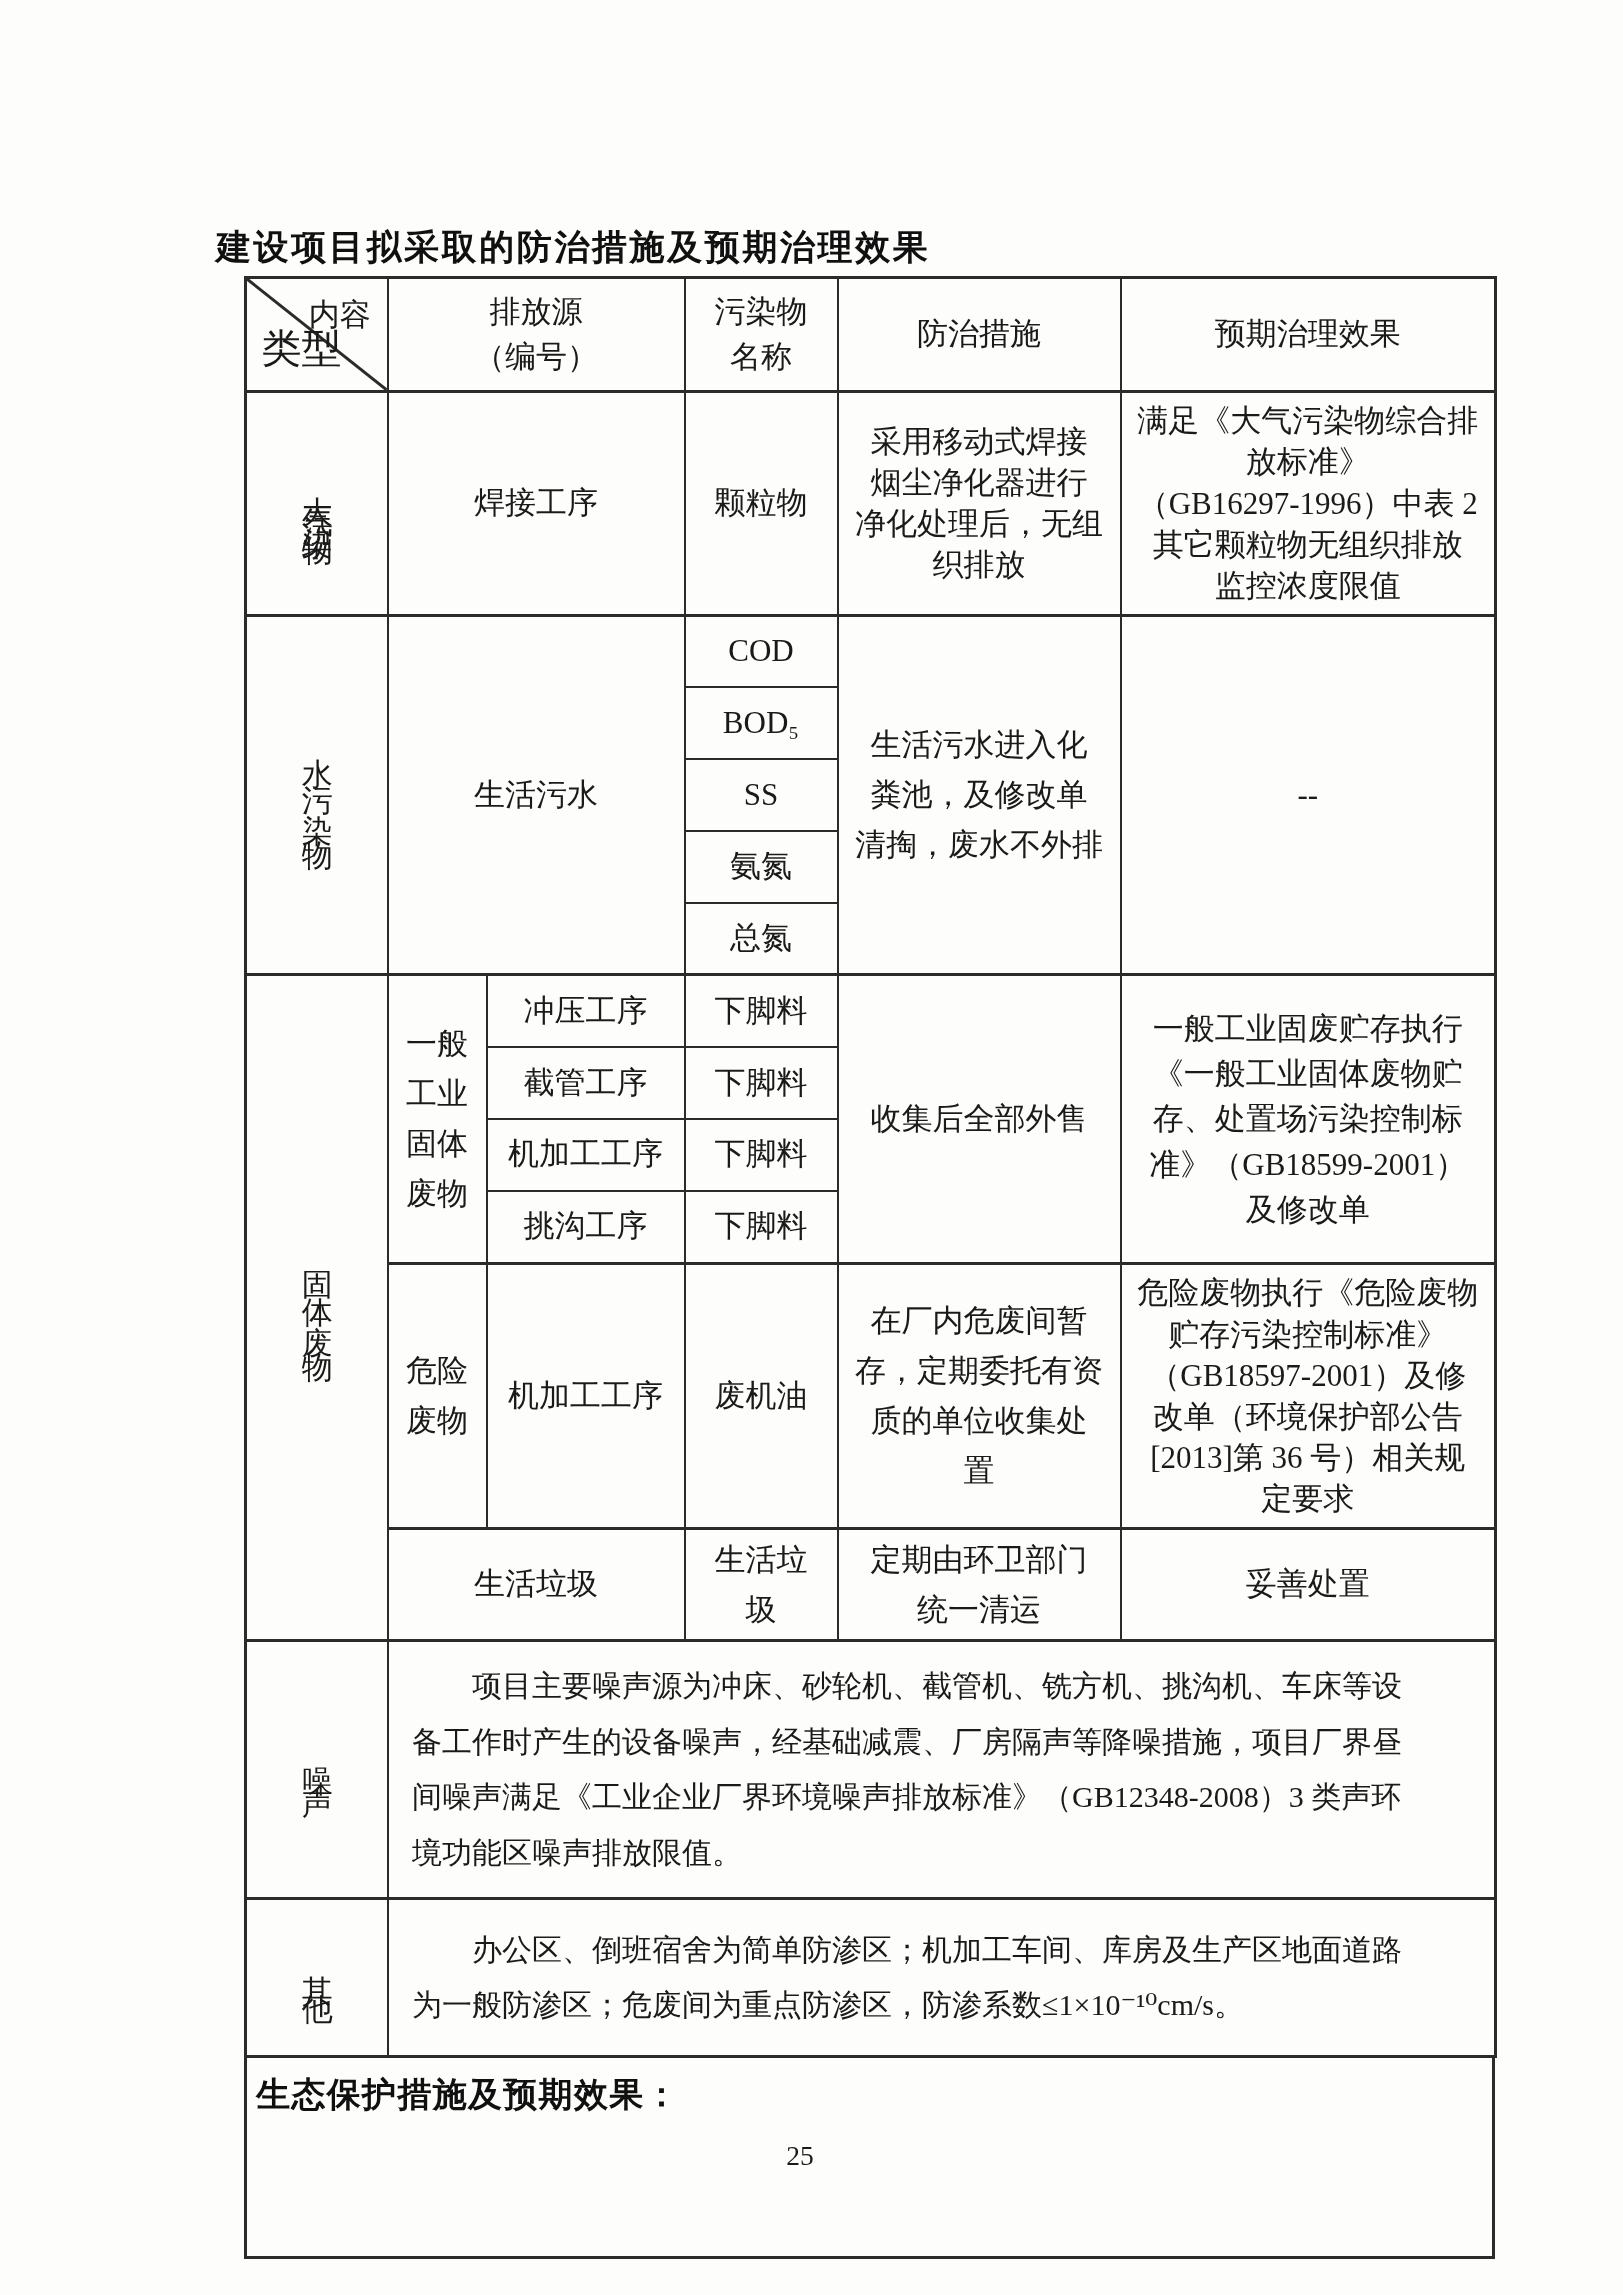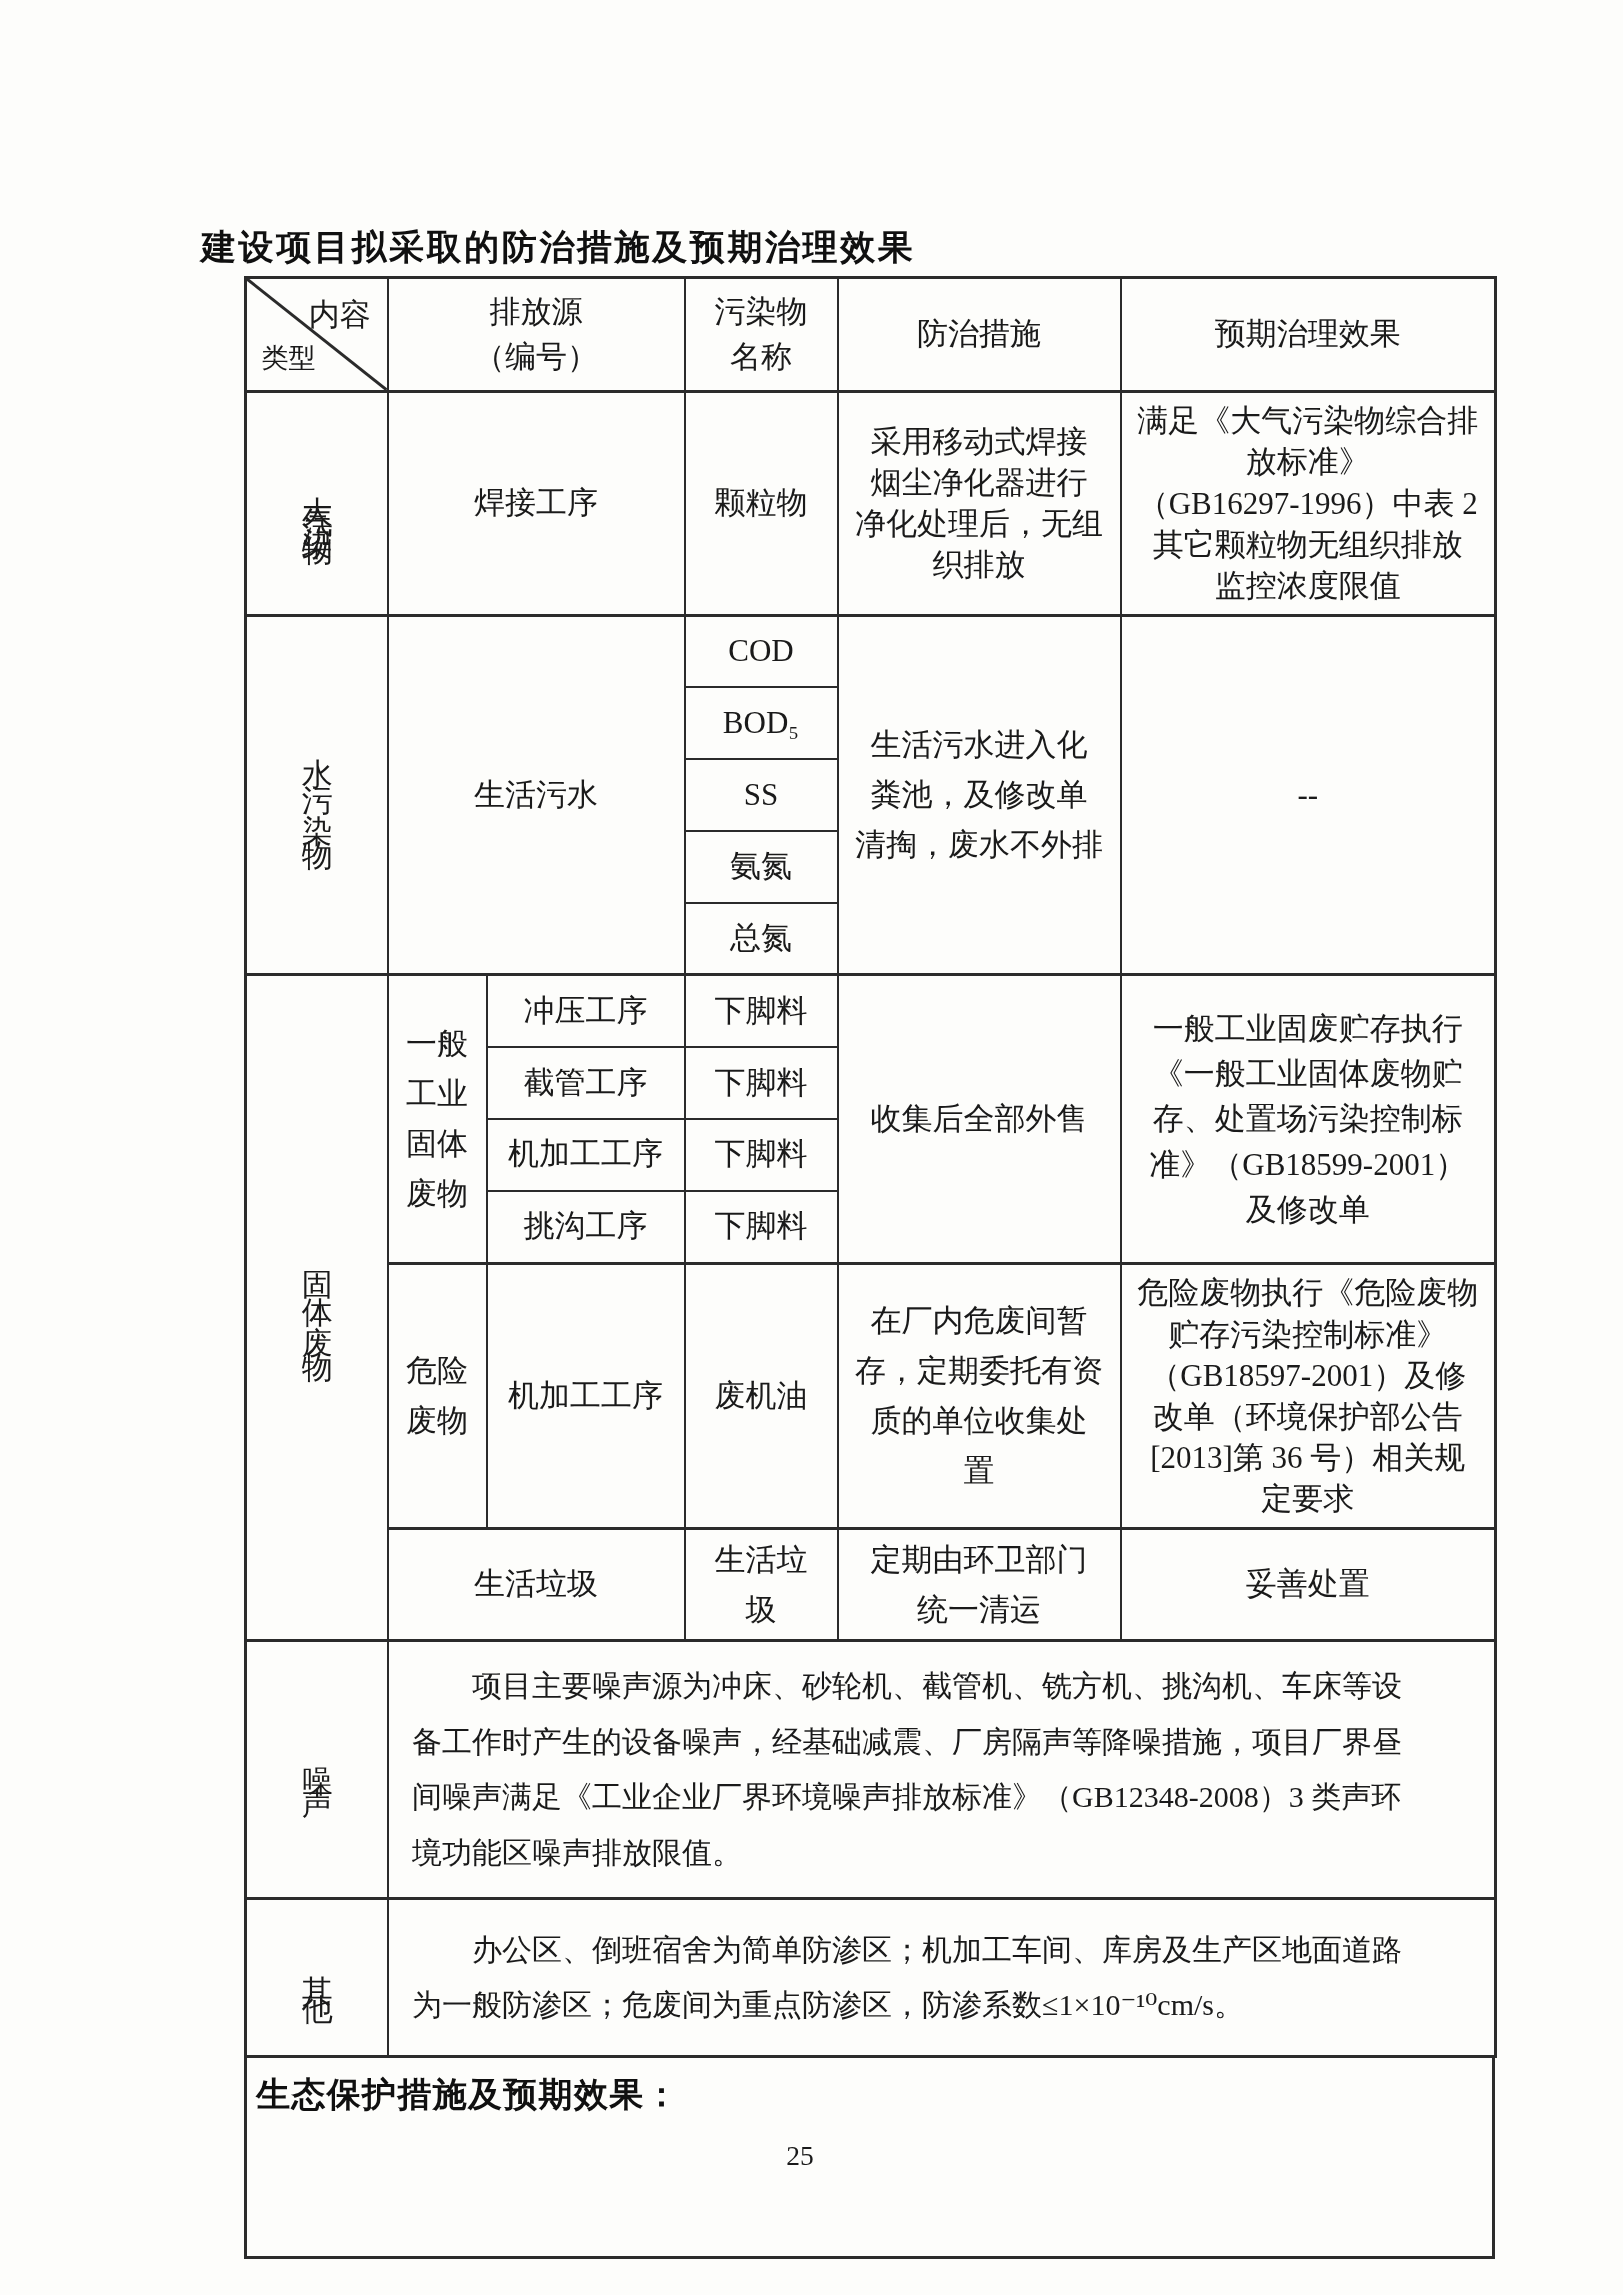--- a/index.html
+++ b/index.html
@@ -9,21 +9,21 @@
   }
   .page {
     position:relative;
     width:1624px; height:2295px;
     margin:0 auto;
     background:#fdfdfb;
     color:#151515;
     overflow:hidden;
   }
   .doc-title {
-    position:absolute; left:201px; top:224px;
+    position:absolute; left:216px; top:224px;
     font-size:35px; font-weight:bold; letter-spacing:2.6px;
     color:#101010; white-space:nowrap;
   }
   .content { position:absolute; left:200px; top:276px; width:1251px;padding-left:44px; }
 
   table.main {
     border-collapse:collapse; table-layout:fixed;
     width:1251px;
     border:3.3px solid #2b2b2b;
   }
@@ -56,21 +56,21 @@
     writing-mode:vertical-rl; text-orientation:upright;
     letter-spacing:9.8px; line-height:1.1;
   }
   .vtw { letter-spacing:27.5px; }
   .vtm { letter-spacing:19.6px; }
 
   td.diag { position:relative; padding:0; }
   .diag-line { position:absolute; left:0; top:0; width:100%; height:100%; }
   .diag-line line { stroke:#2b2b2b; stroke-width:3; }
   .diag-top    { position:absolute; top:14.4px; right:15.7px; font-size:31px; }
-  .diag-bottom { position:absolute; bottom:11.8px; left:14.4px; font-size:27px; }
+  .diag-bottom { position:absolute; bottom:11.8px; left:14.4px; font-size:40px; }
 
   td.para {
     text-align:left; white-space:pre-line;
     font-size:30px; line-height:1.85;
     padding:9.2px 18.3px 9.2px 23.6px;
     margin-left:12px;
   }
 
   .eco-box {
     border:3.3px solid #2b2b2b; border-top-width:3.3px;

